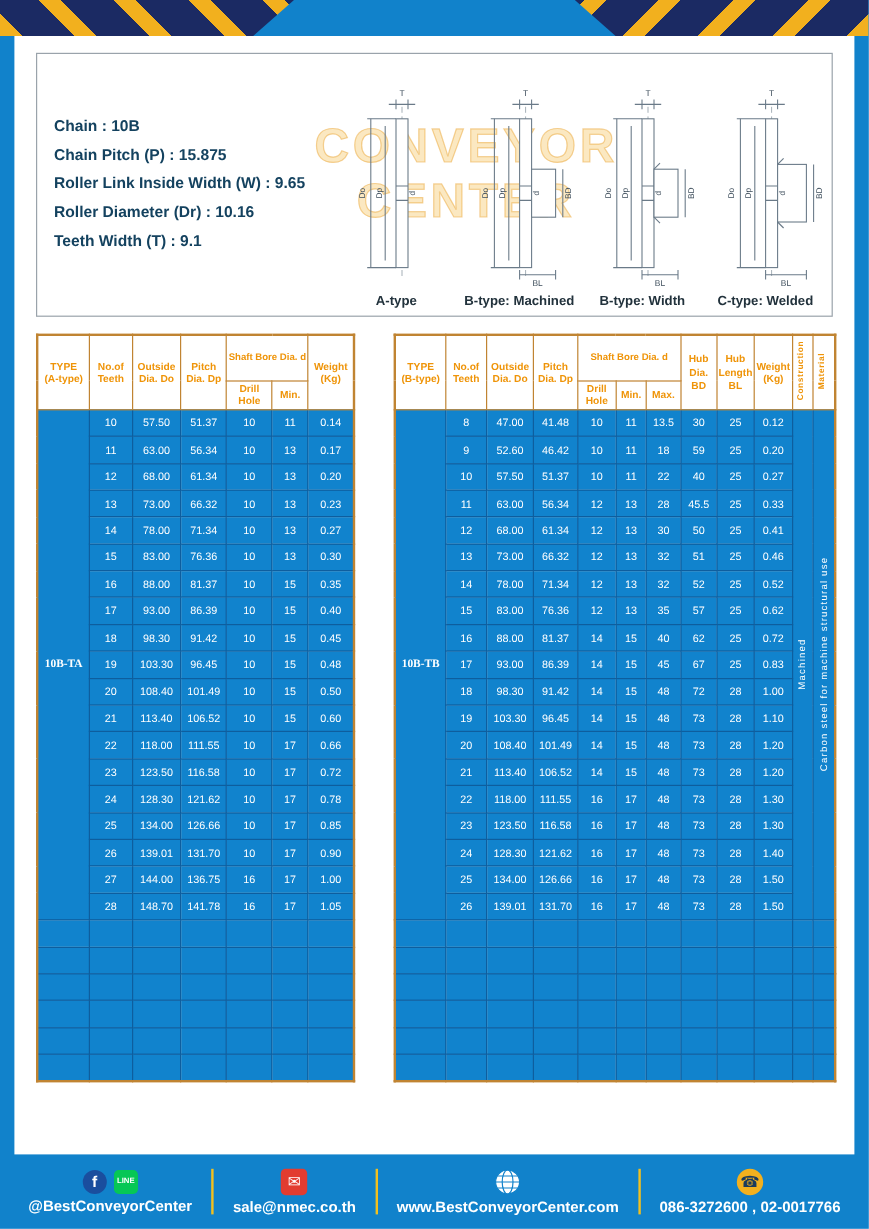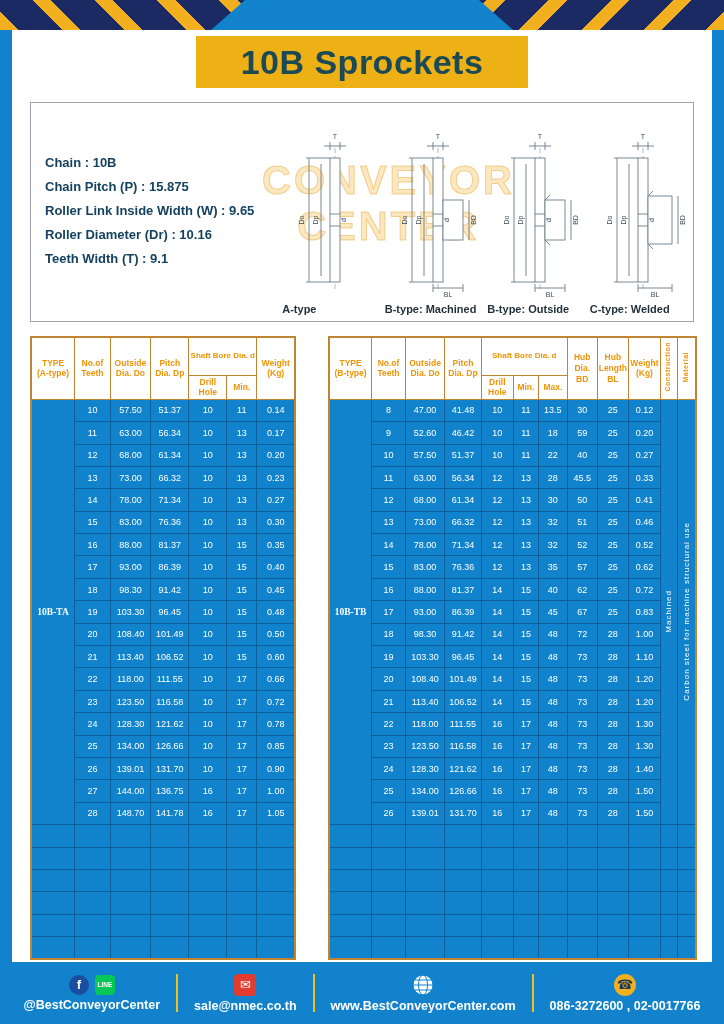--- a/index.html
+++ b/index.html
@@ -39,21 +39,21 @@
     text-align:center; z-index:0; pointer-events:none;
   }
   .watermark div {
     font-size:40px; font-weight:bold; letter-spacing:3px; line-height:46px;
     color:rgba(246,198,100,0.40); -webkit-text-stroke:1px rgba(233,160,40,0.45);
   }
   .diagrams {
     flex:1; display:flex; align-items:flex-end; justify-content:space-around;
     position:relative; z-index:1; padding:6px 4px 6px 0;
   }
-  figure.diagram { display:flex; flex-direction:column; align-items:flex-start; }
+  figure.diagram { display:flex; flex-direction:column; align-items:center; }
   figcaption { font-size:11px; font-weight:bold; color:#22323c; margin-top:1px; white-space:nowrap; }
 
   .tables { display:flex; justify-content:space-between; padding:0 15px 0 18px; margin-top:14px;gap:32px; }
   table.tbl { border-collapse:collapse; table-layout:fixed; border:2px solid #c08432; }
   .tbl th {
     background:#ffffff; color:#ef9408; font-weight:bold; font-size:8.5px;
     border:1px solid #c08432; padding:1px; line-height:1.25; text-align:center; vertical-align:middle;
   }
   .tbl th.nowrap { white-space:nowrap; font-size:8px; }
   .tbl thead tr.h1 { height:38px; }
@@ -89,23 +89,20 @@
   .phone{ width:22px; height:22px; border-radius:50%; background:#f2b01e; color:#1b3a5c; font-size:13px; }
 </style>
 </head>
 <body>
 
 <div class="corner corner-left"></div>
 <div class="corner corner-right"></div>
 
 <div class="page">
 
-  <div class="title-band">
-    <span>10B Sprockets</span>
-  </div>
 
   <div class="info-box">
     <div class="watermark">
       <div>CONVEYOR</div>
       <div>CENTER</div>
     </div>
     <div class="specs">
       <div class="spec-line">Chain : 10B</div>
       <div class="spec-line">Chain Pitch (P) : 15.875</div>
       <div class="spec-line">Roller Link Inside Width (W) : 9.65</div>
@@ -192,21 +189,21 @@
               </g>
               <g fill="#3e4e5c" font-size="7" font-family="Liberation Sans, sans-serif">
                 <text transform="translate(53,9)" text-anchor="middle">T</text>
                 <text transform="translate(22,90) rotate(-90)" text-anchor="middle">Do</text>
                 <text transform="translate(36,90) rotate(-90)" text-anchor="middle">Dp</text>
                 <text transform="translate(64,90) rotate(-90)" text-anchor="middle">d</text>
                 <text transform="translate(91,90) rotate(-90)" text-anchor="middle">BD</text>
                 <text transform="translate(63,167)" text-anchor="middle">BL</text>
               </g>
             </svg></div>
-        <figcaption>B-type: Outside</figcaption>
+        <figcaption>B-type: Width</figcaption>
       </figure>
       <figure class="diagram">
         <div class="diagram-svg"><svg width="96" height="168" viewBox="0 0 96 168">
               <g stroke="#6a7a88" stroke-width="0.9" fill="none">
                 <line x1="53" y1="18" x2="53" y2="160" stroke-dasharray="5 3" stroke-width="0.5"></line>
                 <line x1="42" y1="16" x2="64" y2="16"></line>
                 <line x1="48" y1="12" x2="48" y2="20"></line>
                 <line x1="58" y1="12" x2="58" y2="20"></line>
                 <line x1="27" y1="28" x2="27" y2="152"></line>
                 <line x1="24" y1="28" x2="48" y2="28"></line>

